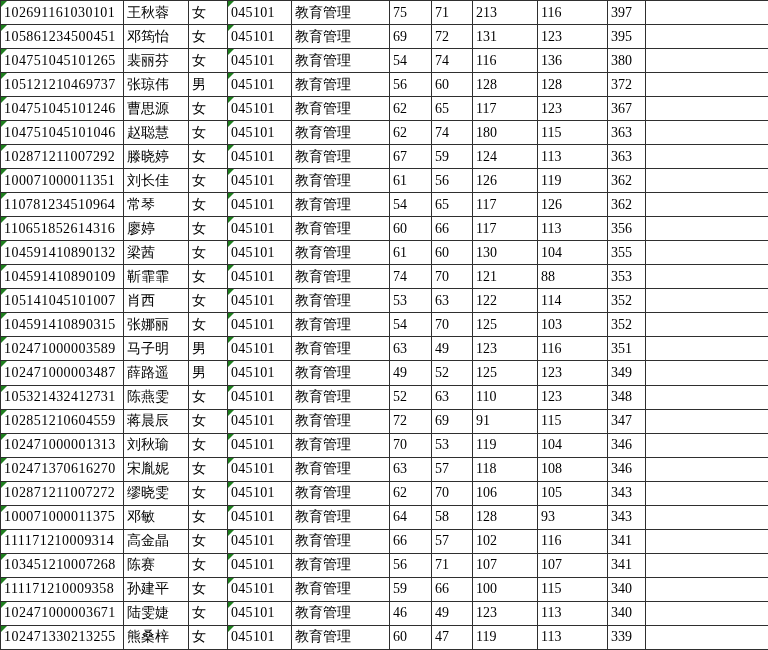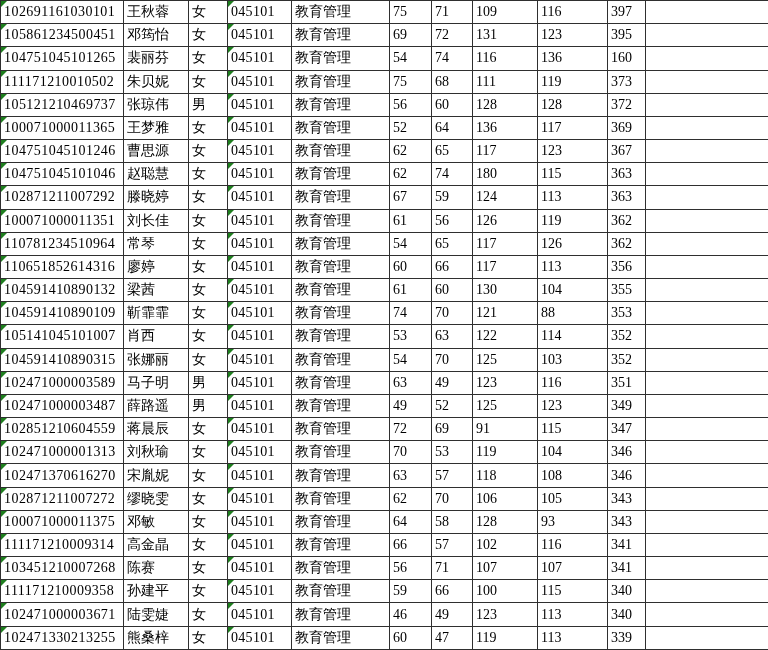--- a/index.html
+++ b/index.html
@@ -47,21 +47,21 @@
     </colgroup>
     <tbody data-name="grid-body">
         <tr data-name="table-row">
           <td data-name="cell-id"><span class="tri" data-name="text-as-number-flag-icon"></span>102691161030101</td>
           <td data-name="cell-name">王秋蓉</td>
           <td data-name="cell-gender">女</td>
           <td data-name="cell-code"><span class="tri" data-name="text-as-number-flag-icon"></span>045101</td>
           <td data-name="cell-major">教育管理</td>
           <td data-name="cell-s1">75</td>
           <td data-name="cell-s2">71</td>
-          <td data-name="cell-s3">109</td>
+          <td data-name="cell-s3">213</td>
           <td data-name="cell-s4">116</td>
           <td data-name="cell-total">397</td>
           <td data-name="cell-blank"></td>
         </tr>
         <tr data-name="table-row">
           <td data-name="cell-id"><span class="tri" data-name="text-as-number-flag-icon"></span>105861234500451</td>
           <td data-name="cell-name">邓筠怡</td>
           <td data-name="cell-gender">女</td>
           <td data-name="cell-code"><span class="tri" data-name="text-as-number-flag-icon"></span>045101</td>
           <td data-name="cell-major">教育管理</td>
@@ -75,63 +75,37 @@
         <tr data-name="table-row">
           <td data-name="cell-id"><span class="tri" data-name="text-as-number-flag-icon"></span>104751045101265</td>
           <td data-name="cell-name">裴丽芬</td>
           <td data-name="cell-gender">女</td>
           <td data-name="cell-code"><span class="tri" data-name="text-as-number-flag-icon"></span>045101</td>
           <td data-name="cell-major">教育管理</td>
           <td data-name="cell-s1">54</td>
           <td data-name="cell-s2">74</td>
           <td data-name="cell-s3">116</td>
           <td data-name="cell-s4">136</td>
-          <td data-name="cell-total">160</td>
-          <td data-name="cell-blank"></td>
-        </tr>
-        <tr data-name="table-row">
-          <td data-name="cell-id"><span class="tri" data-name="text-as-number-flag-icon"></span>111171210010502</td>
-          <td data-name="cell-name">朱贝妮</td>
-          <td data-name="cell-gender">女</td>
-          <td data-name="cell-code"><span class="tri" data-name="text-as-number-flag-icon"></span>045101</td>
-          <td data-name="cell-major">教育管理</td>
-          <td data-name="cell-s1">75</td>
-          <td data-name="cell-s2">68</td>
-          <td data-name="cell-s3">111</td>
-          <td data-name="cell-s4">119</td>
-          <td data-name="cell-total">373</td>
+          <td data-name="cell-total">380</td>
           <td data-name="cell-blank"></td>
         </tr>
         <tr data-name="table-row">
           <td data-name="cell-id"><span class="tri" data-name="text-as-number-flag-icon"></span>105121210469737</td>
           <td data-name="cell-name">张琼伟</td>
           <td data-name="cell-gender">男</td>
           <td data-name="cell-code"><span class="tri" data-name="text-as-number-flag-icon"></span>045101</td>
           <td data-name="cell-major">教育管理</td>
           <td data-name="cell-s1">56</td>
           <td data-name="cell-s2">60</td>
           <td data-name="cell-s3">128</td>
           <td data-name="cell-s4">128</td>
           <td data-name="cell-total">372</td>
           <td data-name="cell-blank"></td>
         </tr>
         <tr data-name="table-row">
-          <td data-name="cell-id"><span class="tri" data-name="text-as-number-flag-icon"></span>100071000011365</td>
-          <td data-name="cell-name">王梦雅</td>
-          <td data-name="cell-gender">女</td>
-          <td data-name="cell-code"><span class="tri" data-name="text-as-number-flag-icon"></span>045101</td>
-          <td data-name="cell-major">教育管理</td>
-          <td data-name="cell-s1">52</td>
-          <td data-name="cell-s2">64</td>
-          <td data-name="cell-s3">136</td>
-          <td data-name="cell-s4">117</td>
-          <td data-name="cell-total">369</td>
-          <td data-name="cell-blank"></td>
-        </tr>
-        <tr data-name="table-row">
           <td data-name="cell-id"><span class="tri" data-name="text-as-number-flag-icon"></span>104751045101246</td>
           <td data-name="cell-name">曹思源</td>
           <td data-name="cell-gender">女</td>
           <td data-name="cell-code"><span class="tri" data-name="text-as-number-flag-icon"></span>045101</td>
           <td data-name="cell-major">教育管理</td>
           <td data-name="cell-s1">62</td>
           <td data-name="cell-s2">65</td>
           <td data-name="cell-s3">117</td>
           <td data-name="cell-s4">123</td>
           <td data-name="cell-total">367</td>
@@ -274,20 +248,33 @@
           <td data-name="cell-code"><span class="tri" data-name="text-as-number-flag-icon"></span>045101</td>
           <td data-name="cell-major">教育管理</td>
           <td data-name="cell-s1">49</td>
           <td data-name="cell-s2">52</td>
           <td data-name="cell-s3">125</td>
           <td data-name="cell-s4">123</td>
           <td data-name="cell-total">349</td>
           <td data-name="cell-blank"></td>
         </tr>
         <tr data-name="table-row">
+          <td data-name="cell-id"><span class="tri" data-name="text-as-number-flag-icon"></span>105321432412731</td>
+          <td data-name="cell-name">陈燕雯</td>
+          <td data-name="cell-gender">女</td>
+          <td data-name="cell-code"><span class="tri" data-name="text-as-number-flag-icon"></span>045101</td>
+          <td data-name="cell-major">教育管理</td>
+          <td data-name="cell-s1">52</td>
+          <td data-name="cell-s2">63</td>
+          <td data-name="cell-s3">110</td>
+          <td data-name="cell-s4">123</td>
+          <td data-name="cell-total">348</td>
+          <td data-name="cell-blank"></td>
+        </tr>
+        <tr data-name="table-row">
           <td data-name="cell-id"><span class="tri" data-name="text-as-number-flag-icon"></span>102851210604559</td>
           <td data-name="cell-name">蒋晨辰</td>
           <td data-name="cell-gender">女</td>
           <td data-name="cell-code"><span class="tri" data-name="text-as-number-flag-icon"></span>045101</td>
           <td data-name="cell-major">教育管理</td>
           <td data-name="cell-s1">72</td>
           <td data-name="cell-s2">69</td>
           <td data-name="cell-s3">91</td>
           <td data-name="cell-s4">115</td>
           <td data-name="cell-total">347</td>

